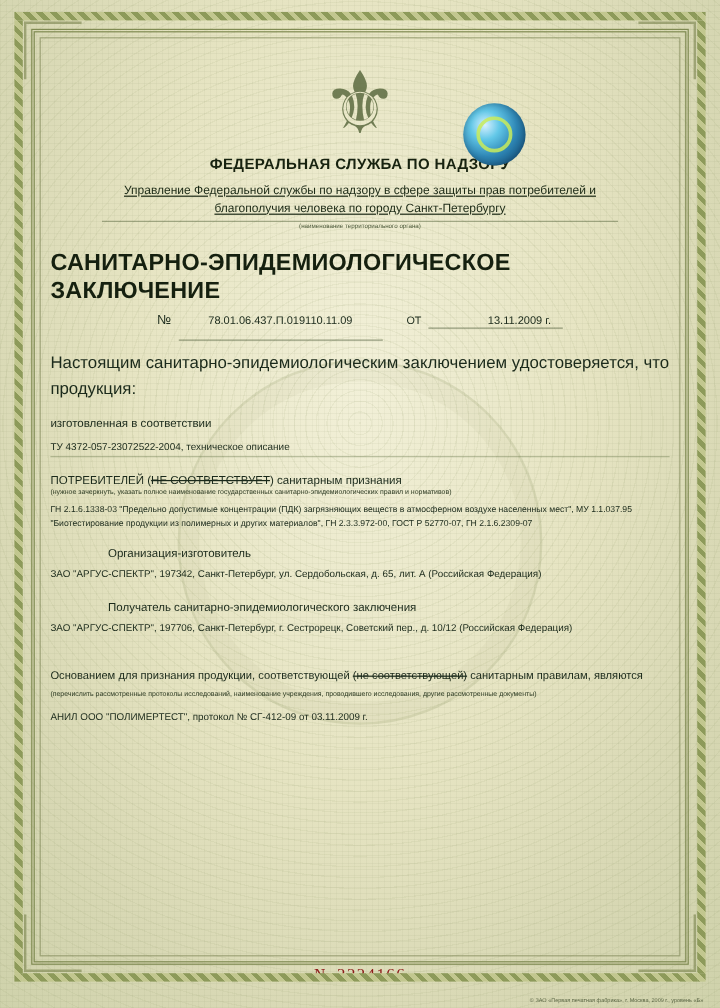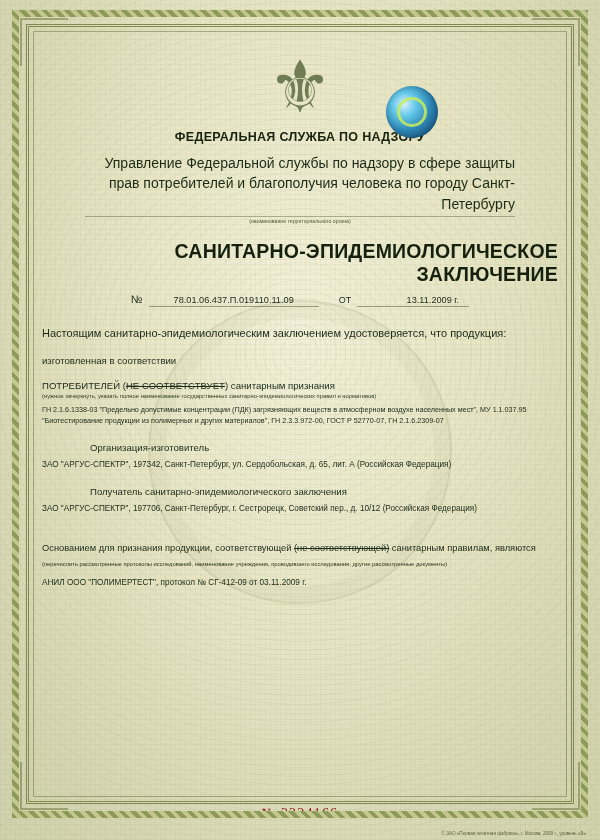--- a/index.html
+++ b/index.html
@@ -123,72 +123,73 @@
     font-weight: bold;
     font-size: 12.5px;
     letter-spacing: 0.3px;
     color: #17220f;
   }
   .head-line2 { font-size: 12.5px; margin-top: 2px; }
 
   .dept {
     margin: 9px auto 0;
     width: 430px;
-    text-align: right;
-    font-size: 14px;
+    text-align: center;
+    font-size: 10px;
     line-height: 1.45;
     color: #1c2a16;
+    text-decoration: underline;
   }
   .dept-note {
     margin: 2px auto 0;
     width: 430px;
     text-align: center;
     font-size: 5.2px;
     color: #4d5a3b;
     border-top: 1px solid rgba(80,95,55,0.45);
     padding-top: 1px;
   }
 
   .title {
     margin-top: 16px;
-    text-align: right;
+    text-align: left;
     font-size: 19.5px;
     font-weight: bold;
     letter-spacing: 0.2px;
     color: #15200f;
   }
 
   .numrow {
     margin-top: 7px;
     display: flex;
     align-items: baseline;
     justify-content: center;
     font-size: 9px;
     gap: 6px;
   }
   .numrow .lbl { font-size: 11px; }
   .numrow .val {
     font-size: 9.2px;
     border-bottom: 1px solid rgba(60,75,40,0.5);
-    padding: 0 10px 1px;
+    padding: 0 10px 11px;
     min-width: 150px;
     text-align: center;
   }
   .numrow .ot { font-size: 9px; padding-left: 14px; }
   .numrow .date {
     font-size: 9.2px;
     border-bottom: 1px solid rgba(60,75,40,0.5);
     padding: 0 10px 1px;
     min-width: 92px;
     text-align: right;
   }
 
   .para {
-    margin-top: 18px;
-    font-size: 11px;
+    margin-top: 8px;
+    font-size: 14px;
     line-height: 1.5;
   }
   .field {
     margin-top: 7px;
     font-size: 8.3px;
     line-height: 1.45;
     border-bottom: 1px solid rgba(90,105,60,0.35);
     padding-bottom: 2px;
   }
 
@@ -296,20 +297,21 @@
     <div class="numrow">
       <span class="lbl">№</span>
       <span class="val">78.01.06.437.П.019110.11.09</span>
       <span class="ot">ОТ</span>
       <span class="date">13.11.2009 г.</span>
     </div>
 
     <div class="para">Настоящим санитарно-эпидемиологическим заключением удостоверяется, что продукция:</div>
 
     <div class="section-label">изготовленная в соответствии</div>
+    <div class="field">ТУ 4372-057-23072522-2004, техническое описание</div>
 
     <div class="section-label">
       <span>ПОТРЕБИТЕЛЕЙ (</span><span class="strike">НЕ СООТВЕТСТВУЕТ</span><span>) санитарным признания</span>
     </div>
     <div class="small-note">(нужное зачеркнуть, указать полное наименование государственных санитарно-эпидемиологических правил и нормативов)</div>
     <div class="rules-text">ГН 2.1.6.1338-03 "Предельно допустимые концентрации (ПДК) загрязняющих веществ в атмосферном воздухе населенных мест", МУ 1.1.037.95 "Биотестирование продукции из полимерных и других материалов", ГН 2.3.3.972-00, ГОСТ Р 52770-07, ГН 2.1.6.2309-07</div>
 
     <div class="block-title">Организация-изготовитель</div>
     <div class="block-value">ЗАО "АРГУС-СПЕКТР", 197342, Санкт-Петербург, ул. Сердобольская, д. 65, лит. А (Российская Федерация)</div>
 

